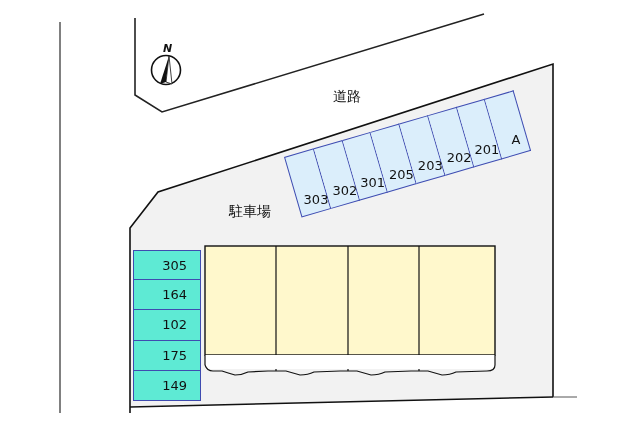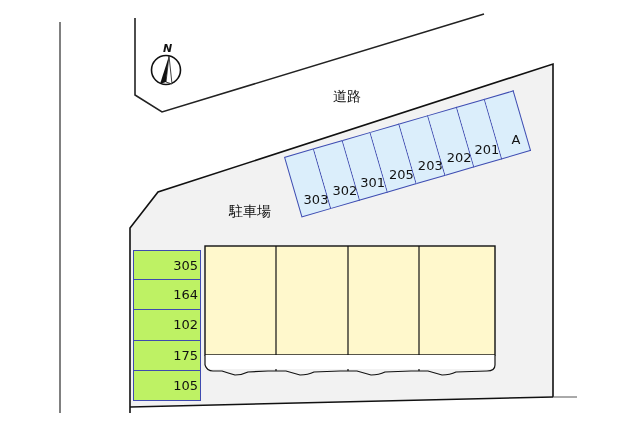--- a/index.html
+++ b/index.html
@@ -3,21 +3,21 @@
 <meta charset="utf-8">
 <style>
   html,body{margin:0;padding:0;background:#ffffff;}
   body{width:640px;height:426px;position:relative;overflow:hidden;font-family:"DejaVu Sans","Liberation Sans",sans-serif;}
   #map{position:absolute;left:0;top:0;width:640px;height:426px;}
   .lbl{position:absolute;color:#111;white-space:nowrap;}
   .road-label{left:333px;top:88px;font-size:14px;text-align:right;}
   .lot-label{left:189px;top:203px;font-size:14px;margin-left:40px;}
   .north-label{left:163px;top:42px;font-size:11px;font-style:italic;font-weight:bold;}
   .slot-col{position:absolute;left:133px;top:250px;width:68px;}
-  .slot{box-sizing:border-box;height:30.2px;border:1.5px solid #3f4bb0;border-top:none;background:#bef264;text-align:right;padding-right:2px;font-size:13px;line-height:29px;color:#111;}
+  .slot{box-sizing:border-box;height:30.2px;border:1.5px solid #3f4bb0;border-top:none;background:#5eead4;text-align:right;padding-right:13px;font-size:13px;line-height:29px;color:#111;}
   .slot:first-child{border-top:1.5px solid #3f4bb0;}
   .angled{position:absolute;left:284px;top:157px;width:0;height:0;}
   .angled-inner{position:absolute;left:0;top:0;width:239px;height:63px;transform-origin:0 0;transform:rotate(-16.2deg);display:flex;}
   .aslot{box-sizing:border-box;flex:1;border:1.5px solid #3f4bb0;border-left:none;background:#dbeefb;position:relative;font-size:13px;color:#111;}
   .aslot:first-child{border-left:1.5px solid #3f4bb0;}
   .aslot span{position:absolute;right:1px;bottom:2px;transform:rotate(16.2deg);transform-origin:100% 100%;}
 </style>
 </head>
 <body>
 
@@ -84,14 +84,14 @@
         <span style="right:8px;bottom:6px;">A</span>
       </div>
   </div>
 </div>
 
 <div class="slot-col">
   <div class="slot"><span>305</span></div>
   <div class="slot"><span>164</span></div>
   <div class="slot"><span>102</span></div>
   <div class="slot"><span>175</span></div>
-  <div class="slot"><span>105</span></div>
+  <div class="slot"><span>149</span></div>
 </div>
 
 </body></html>

